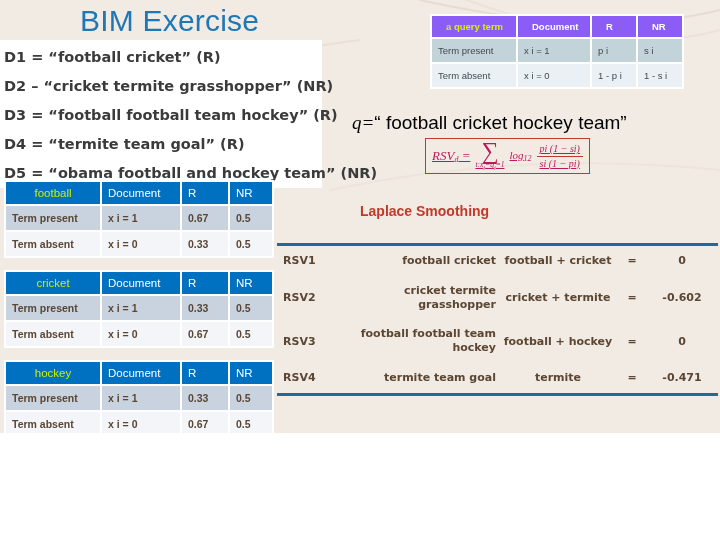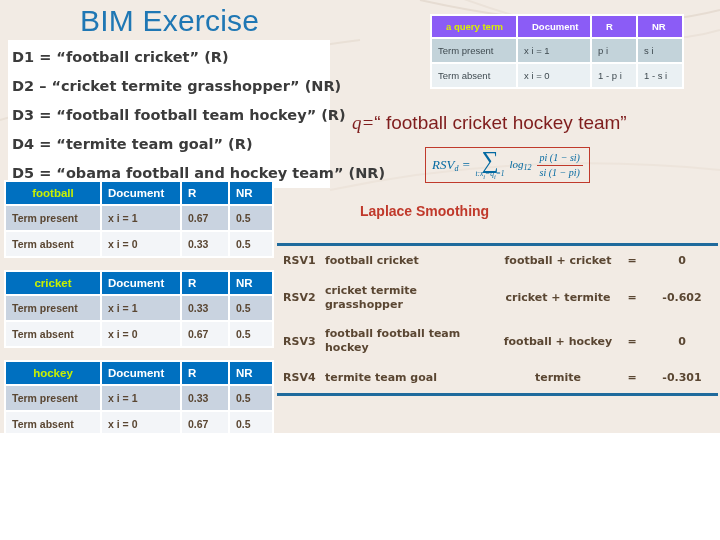--- a/index.html
+++ b/index.html
@@ -20,21 +20,21 @@
   
   #title {
     position: absolute; left: 80px; top: 4px;
     font-size: 30px; color: #1F77B4;
     letter-spacing: 0.2px;
     white-space: nowrap;
   }
 
   
   #docs {
-    position: absolute; left: 8px; top: 40px;
+    position: absolute; left: 0px; top: 40px;
     width: 322px; height: 148px;
     background: #FFFFFF;
     padding: 3px 6px 0 4px;
   }
   #docs .docline {
     font-size: 14.5px;
     color: #3B3B3B;
     line-height: 29px;
     white-space: nowrap;
     font-family: "DejaVu Sans", sans-serif;
@@ -52,21 +52,21 @@
     table-layout: fixed;
   }
   .ptable col.c1 { width: 94px; }
   .ptable col.c2 { width: 78px; }
   .ptable col.c3 { width: 46px; }
   .ptable col.c4 { width: 42px; }
   .ptable th {
     background: #0070C0;
     color: #FFFFFF;
     font-size: 11.5px;
-    font-weight: bold;
+    font-weight: normal;
     padding: 5px 6px;
     text-align: left;
     white-space: nowrap;
     margin-left: 16px;
   }
   .ptable th.term {
     color: #C8F000;
     text-align: center;
   }
   .ptable td {
@@ -110,38 +110,39 @@
     color: #3F4A50;
     white-space: nowrap;
   }
   #qtable tr.r1 td { background: #C3D3DA; }
   #qtable tr.r2 td { background: #EAF0F3; }
 
   
   #queryline {
     position: absolute; left: 352px; top: 112px;
     font-size: 19px;
-    color: #7f1d1d;
+    color: #000000;
     font-style: italic;
     white-space: nowrap;
     font-family: "Liberation Serif", serif;
   }
   #queryline .qq { font-style: normal; font-family: "Liberation Sans", sans-serif; }
 
   
   #formulabox {
-    position: absolute; left: 425px; top: 147px;
+    position: absolute; left: 425px; top: 138px;
     border: 1px solid #C0392B;
     background: transparent;
     padding: 2px 6px;
-    color: #0369a1;
+    color: #be185d;
     display: flex;
     align-items: center;
     gap: 5px;
     font-family: "Liberation Serif", serif;
+    text-decoration: underline;
   }
   #formulabox .lhs { font-style: italic; font-size: 13px; }
   #formulabox .sigmawrap {
     display: flex; flex-direction: column; align-items: center;
     line-height: 1;
   }
   #formulabox .sigma { font-size: 24px; line-height: 0.85; }
   #formulabox .sigmasub { font-size: 7.5px; font-style: italic; }
   #formulabox .logt { font-size: 11px; font-style: italic; }
   #formulabox .frac {
@@ -178,21 +179,21 @@
   #rsvtable col.eq { width: 28px; }
   #rsvtable col.v  { width: 72px; }
   #rsvtable td {
     color: #5A4632;
     font-size: 11px;
     padding: 8px 2px;
     vertical-align: middle;
     font-weight: 600;
   }
   #rsvtable td.key   { text-align: left; padding-left: 6px; white-space: nowrap; }
-  #rsvtable td.doc   { text-align: left; line-height: 1.25; }
+  #rsvtable td.doc   { text-align: right; line-height: 1.25; }
   #rsvtable td.terms { text-align: center; white-space: nowrap; }
   #rsvtable td.eqs   { text-align: center; }
   #rsvtable td.val   { text-align: center; }
 
   
   #greybar {
     position: absolute; left: 0; top: 450px;
     width: 720px; height: 6px;
     background: #6B6F6B;
   }
@@ -441,21 +442,21 @@
           <td class="doc">football football team hockey</td>
           <td class="terms">football + hockey</td>
           <td class="eqs">=</td>
           <td class="val">0</td>
         </tr>
         <tr>
           <td class="key">RSV4</td>
           <td class="doc">termite team goal</td>
           <td class="terms">termite</td>
           <td class="eqs">=</td>
-          <td class="val">-0.301</td>
+          <td class="val">-0.471</td>
         </tr>
       </tbody>
     </table>
     <div class="hr"></div>
   </div>
 
   <div id="greybar"></div>
   <div id="greenband"></div>
   <div id="leftgreenstrip"></div>
 

